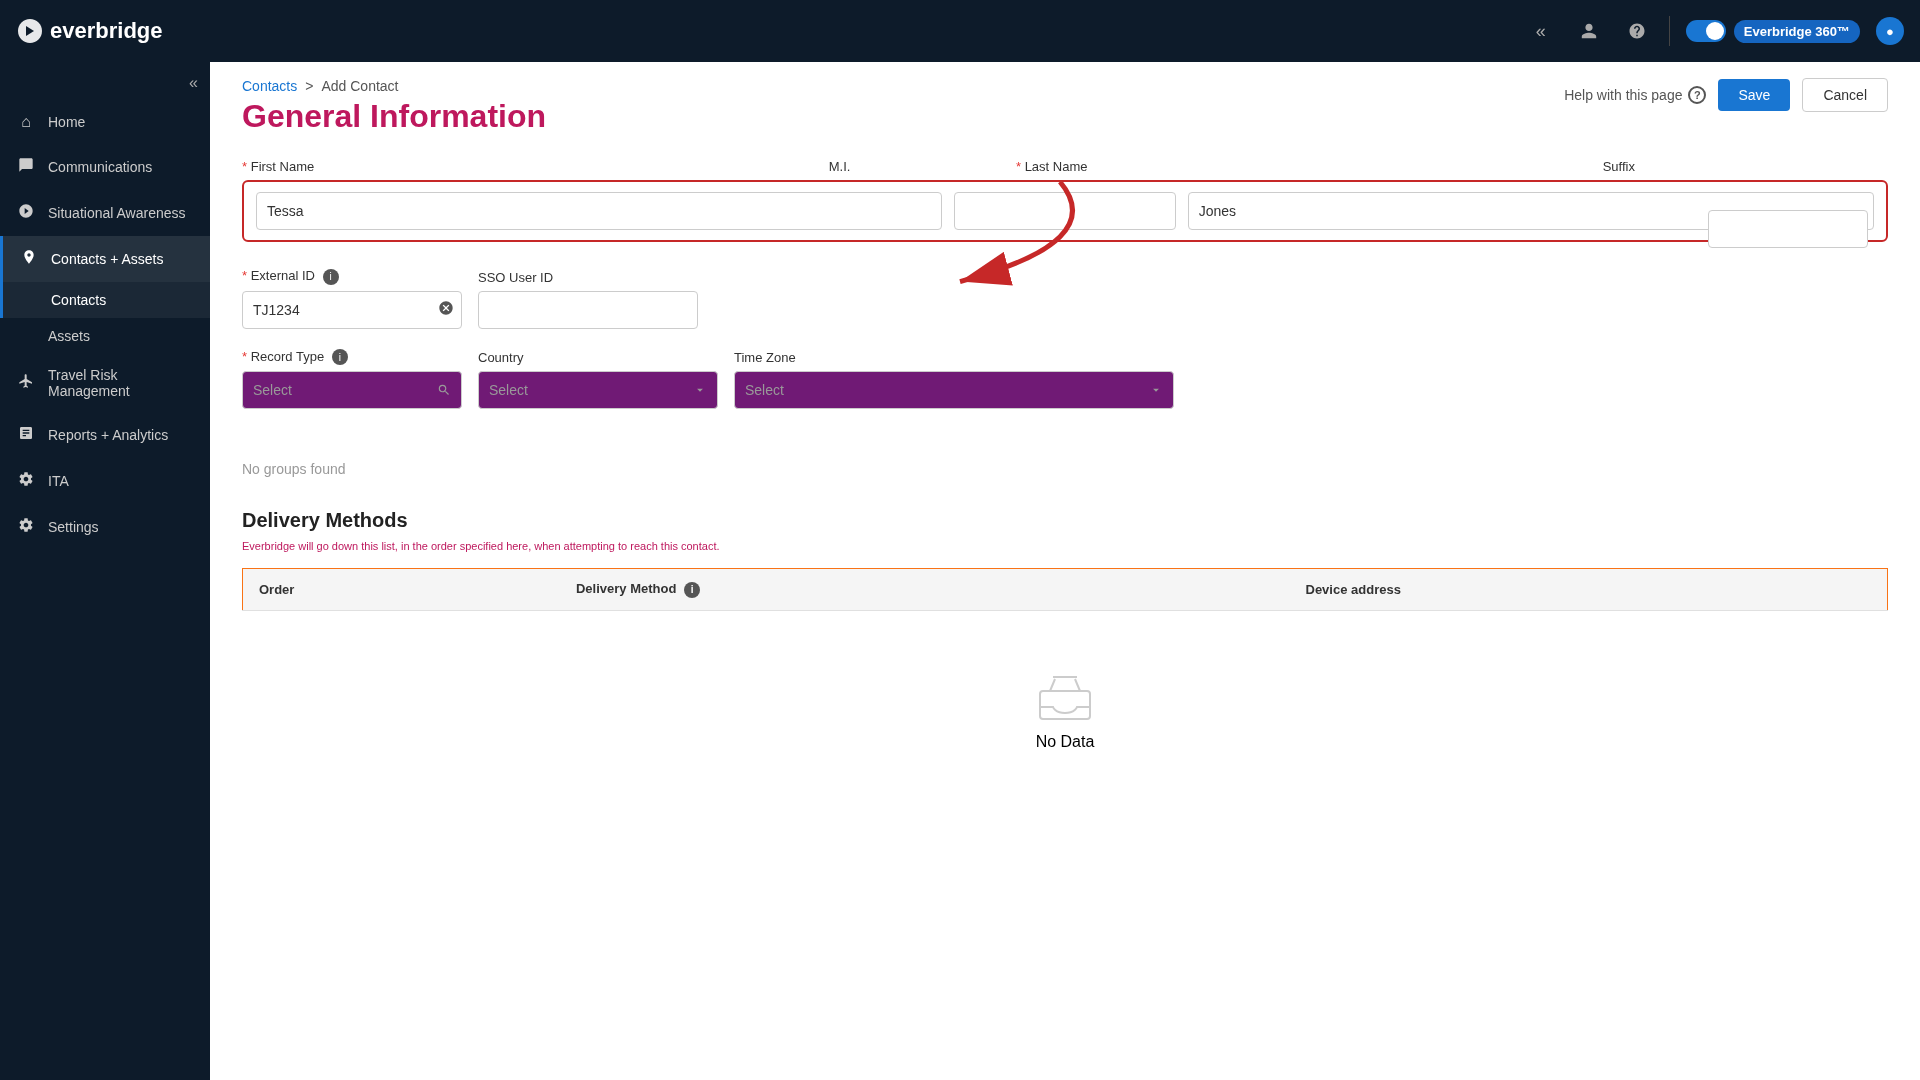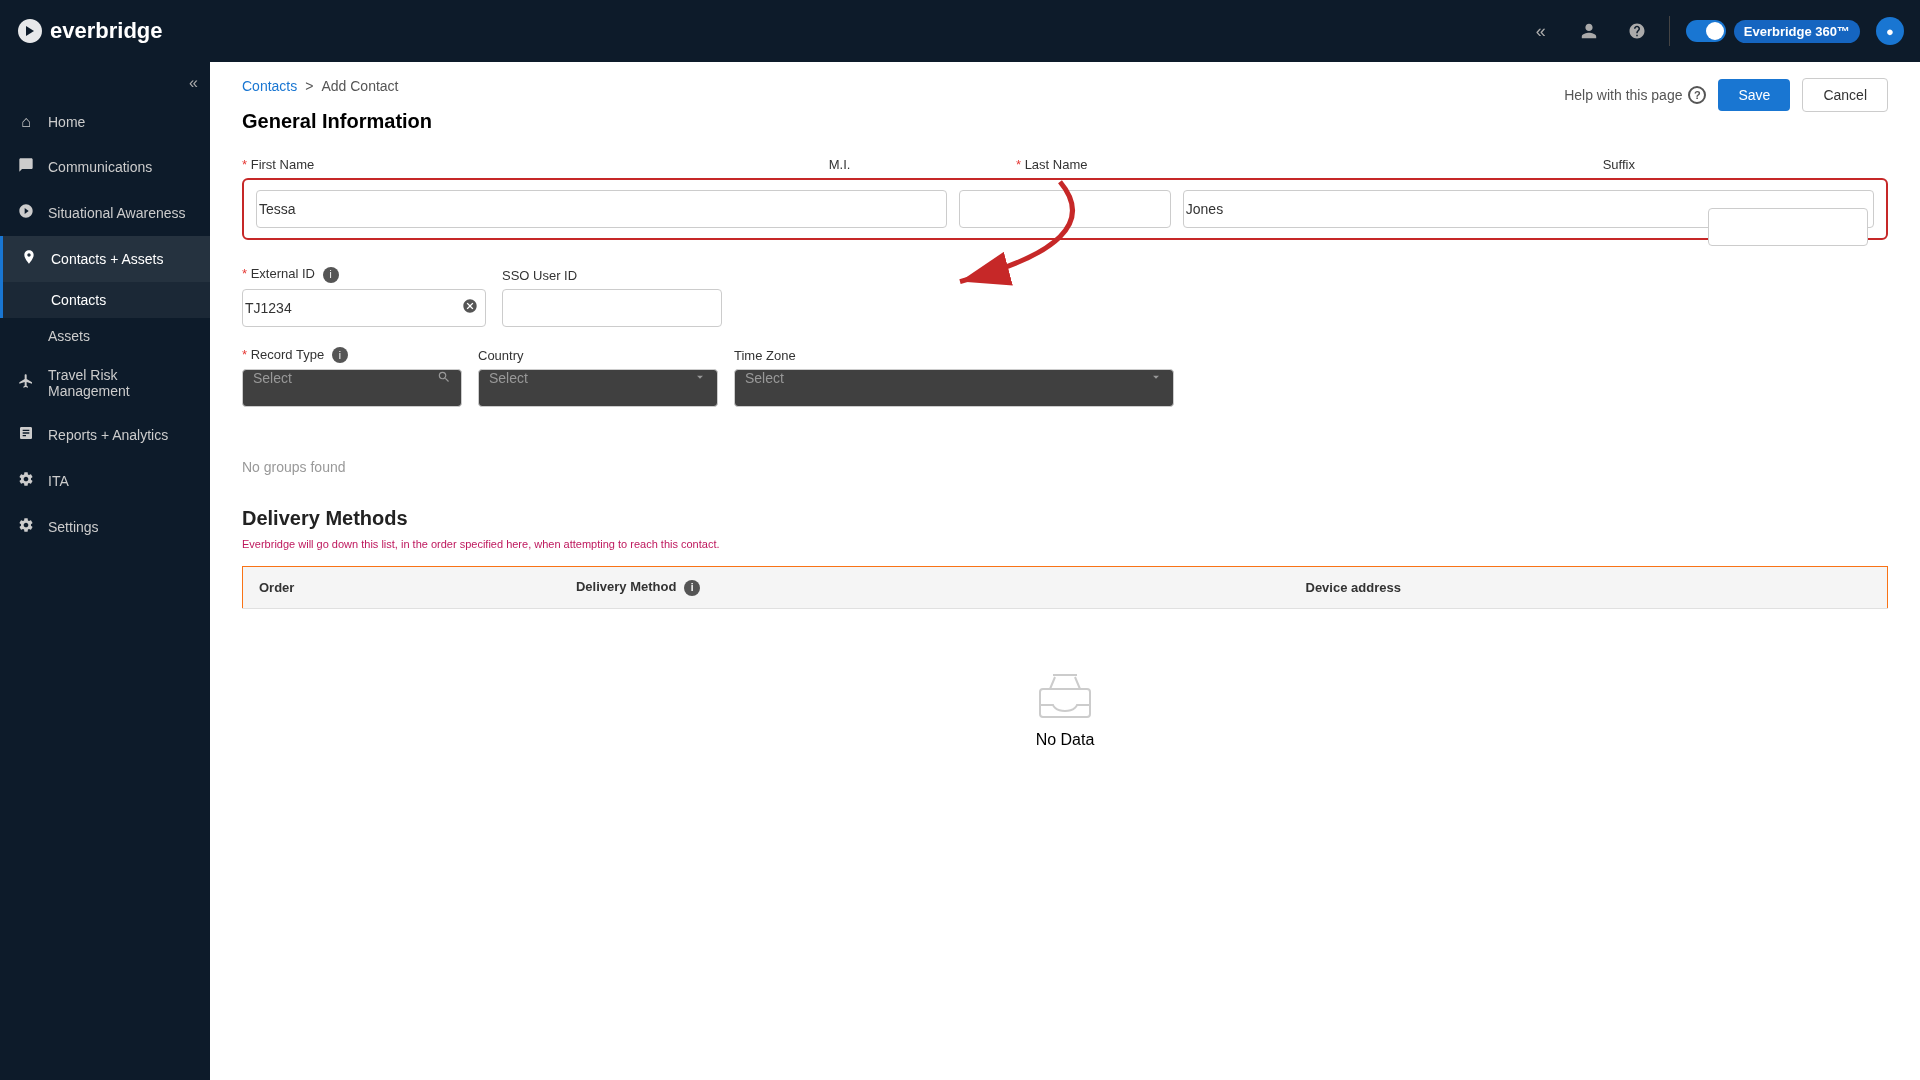--- a/index.html
+++ b/index.html
@@ -75,35 +75,35 @@
 
     
     .page-header {
       padding: 16px 32px 0;
       display: flex;
       justify-content: space-between;
       align-items: flex-start;
     }
     .breadcrumb { display: flex; align-items: center; gap: 8px; color: #555; font-size: 14px; }
     .breadcrumb a { color: #1976d2; text-decoration: none; }
-    .page-title { font-size: 20px; font-weight: 600; color: #000000; margin-top: 16px; }
+    .page-title { font-size: 32px; font-weight: 600; color: #be185d; margin-top: 4px; }
     .header-actions { display: flex; align-items: center; gap: 12px; }
     .help-link { display: flex; align-items: center; gap: 6px; color: #555; font-size: 14px; cursor: pointer; }
     .btn-save { background: #1976d2; color: white; border: none; padding: 8px 20px; border-radius: 4px; font-size: 14px; cursor: pointer; font-weight: 500; }
     .btn-cancel { background: white; color: #333; border: 1px solid #ccc; padding: 8px 20px; border-radius: 4px; font-size: 14px; cursor: pointer; }
 
     
     .form-section { padding: 24px 32px; }
     .form-group { display: flex; flex-direction: column; gap: 6px; }
     .form-label { font-size: 13px; color: #333; font-weight: 500; }
     .form-input {
       height: 38px;
       border: 1px solid #ccc;
       border-radius: 4px;
-      padding: 0 2px;
+      padding: 0 10px;
       font-size: 14px;
       color: #333;
       outline: none;
     }
 
     
     .name-fields-highlight {
       border: 2px solid #c62828;
       border-radius: 6px;
       padding: 10px 12px;
@@ -117,23 +117,23 @@
     .form-input-clear input { padding-right: 30px; }
     .clear-btn { position: absolute; right: 8px; color: #999; cursor: pointer; font-size: 16px; background: none; border: none; }
 
     .select-input {
       height: 38px;
       border: 1px solid #ccc;
       border-radius: 4px;
       padding: 0 10px;
       font-size: 14px;
       color: #999;
-      background: #404040;
-      display: flex;
-      align-items: flex-start;
+      background: #701a75;
+      display: flex;
+      align-items: center;
       justify-content: space-between;
       cursor: pointer;
     }
 
     .info-icon { display: inline-flex; align-items: center; justify-content: center; width: 16px; height: 16px; border-radius: 50%; background: #555; color: white; font-size: 10px; margin-left: 4px; cursor: pointer; }
 
     
     .groups-section { padding: 0 32px 24px; }
     .groups-header { display: flex; align-items: center; gap: 12px; margin-bottom: 16px; }
     .groups-title { font-size: 20px; font-weight: 600; color: #222; }
@@ -336,21 +336,21 @@
           <input type="text" class="form-input" style="width: 160px;" value="">
         </div>
 
         <div style="margin-bottom: 20px; display: flex; gap: 16px; align-items: flex-end;">
           <div class="form-group">
             <label class="form-label">
               <span style="color:#e53935;">*</span> 
               <span>External ID</span>
               <span class="info-icon">i</span>
             </label>
-            <div class="form-input-clear" style="width: 244px; justify-content: flex-end;">
+            <div class="form-input-clear" style="width: 220px; justify-content: flex-end;">
               <input type="text" class="form-input" style="width: 100%;" value="TJ1234">
               <button class="clear-btn">
                 <svg width="16" height="16" viewBox="0 0 24 24" fill="#555">
                     <path d="M12 2C6.47 2 2 6.47 2 12s4.47 10 10 10 10-4.47 10-10S17.53 2 12 2zm5 13.59L15.59 17 12 13.41 8.41 17 7 15.59 10.59 12 7 8.41 8.41 7 12 10.59 15.59 7 17 8.41 13.41 12 17 15.59z"></path>
                   </svg>
               </button>
             </div>
           </div>
           <div class="form-group">
             <label class="form-label">SSO User ID</label>

